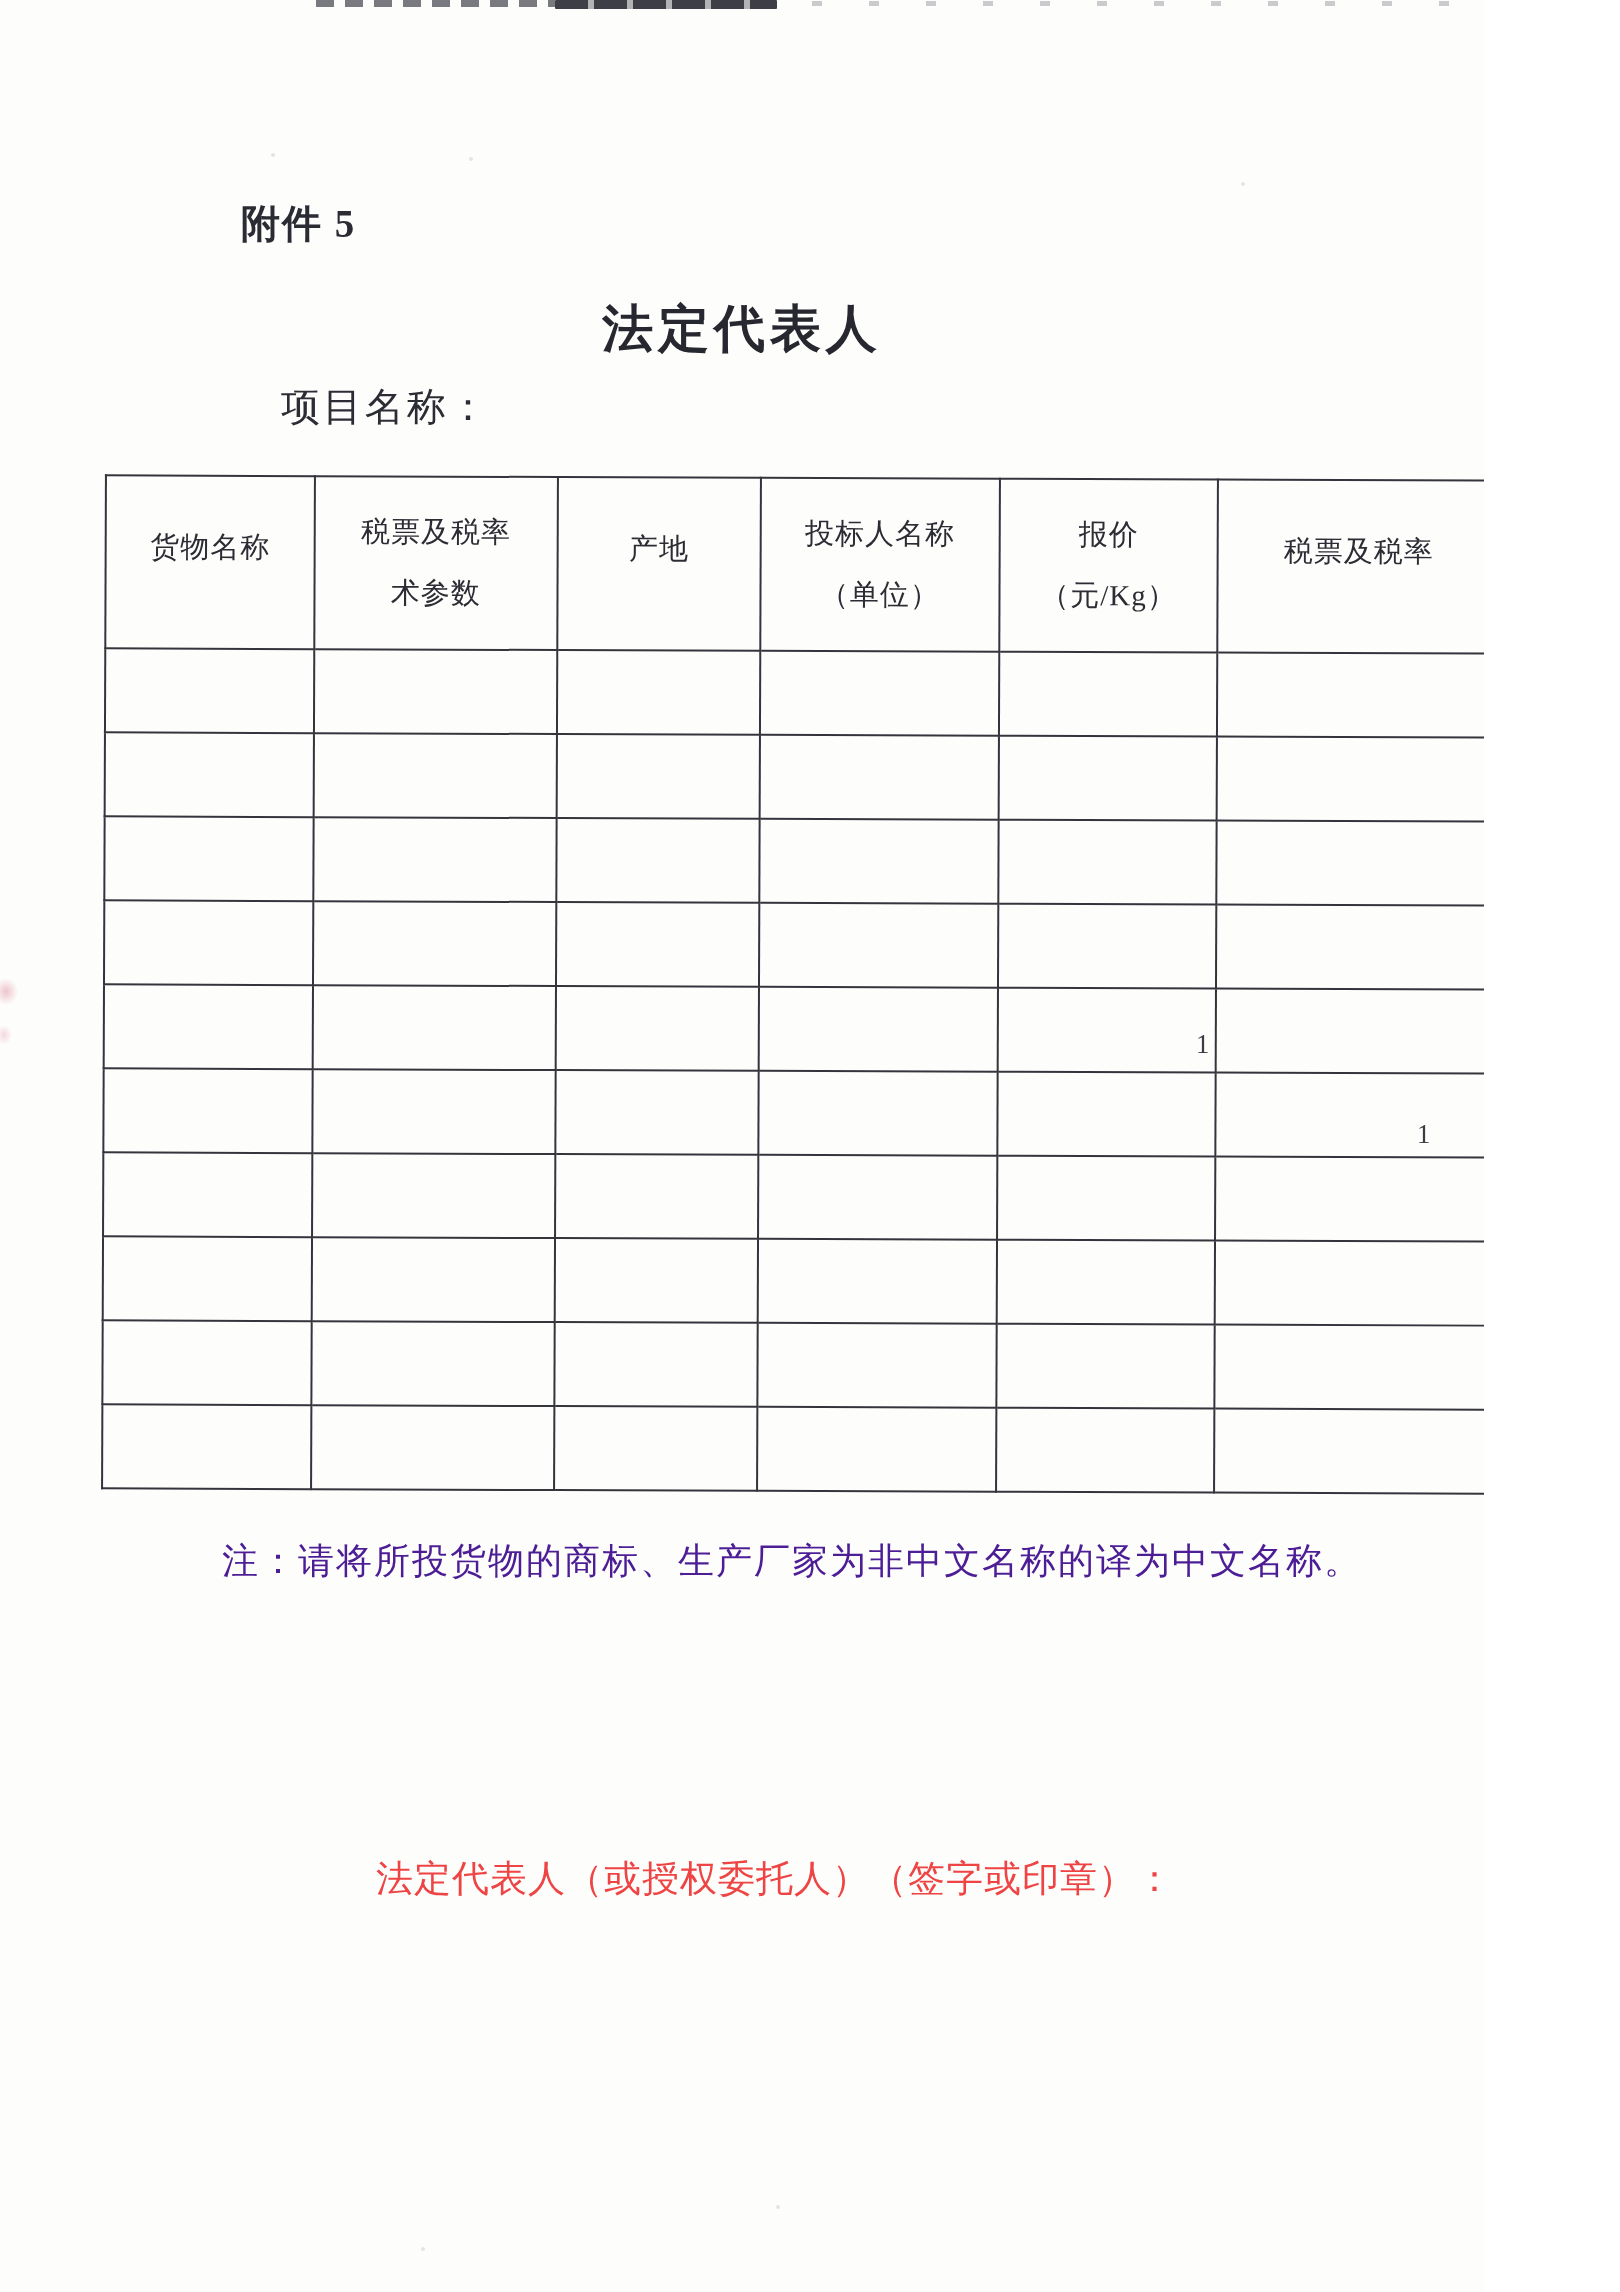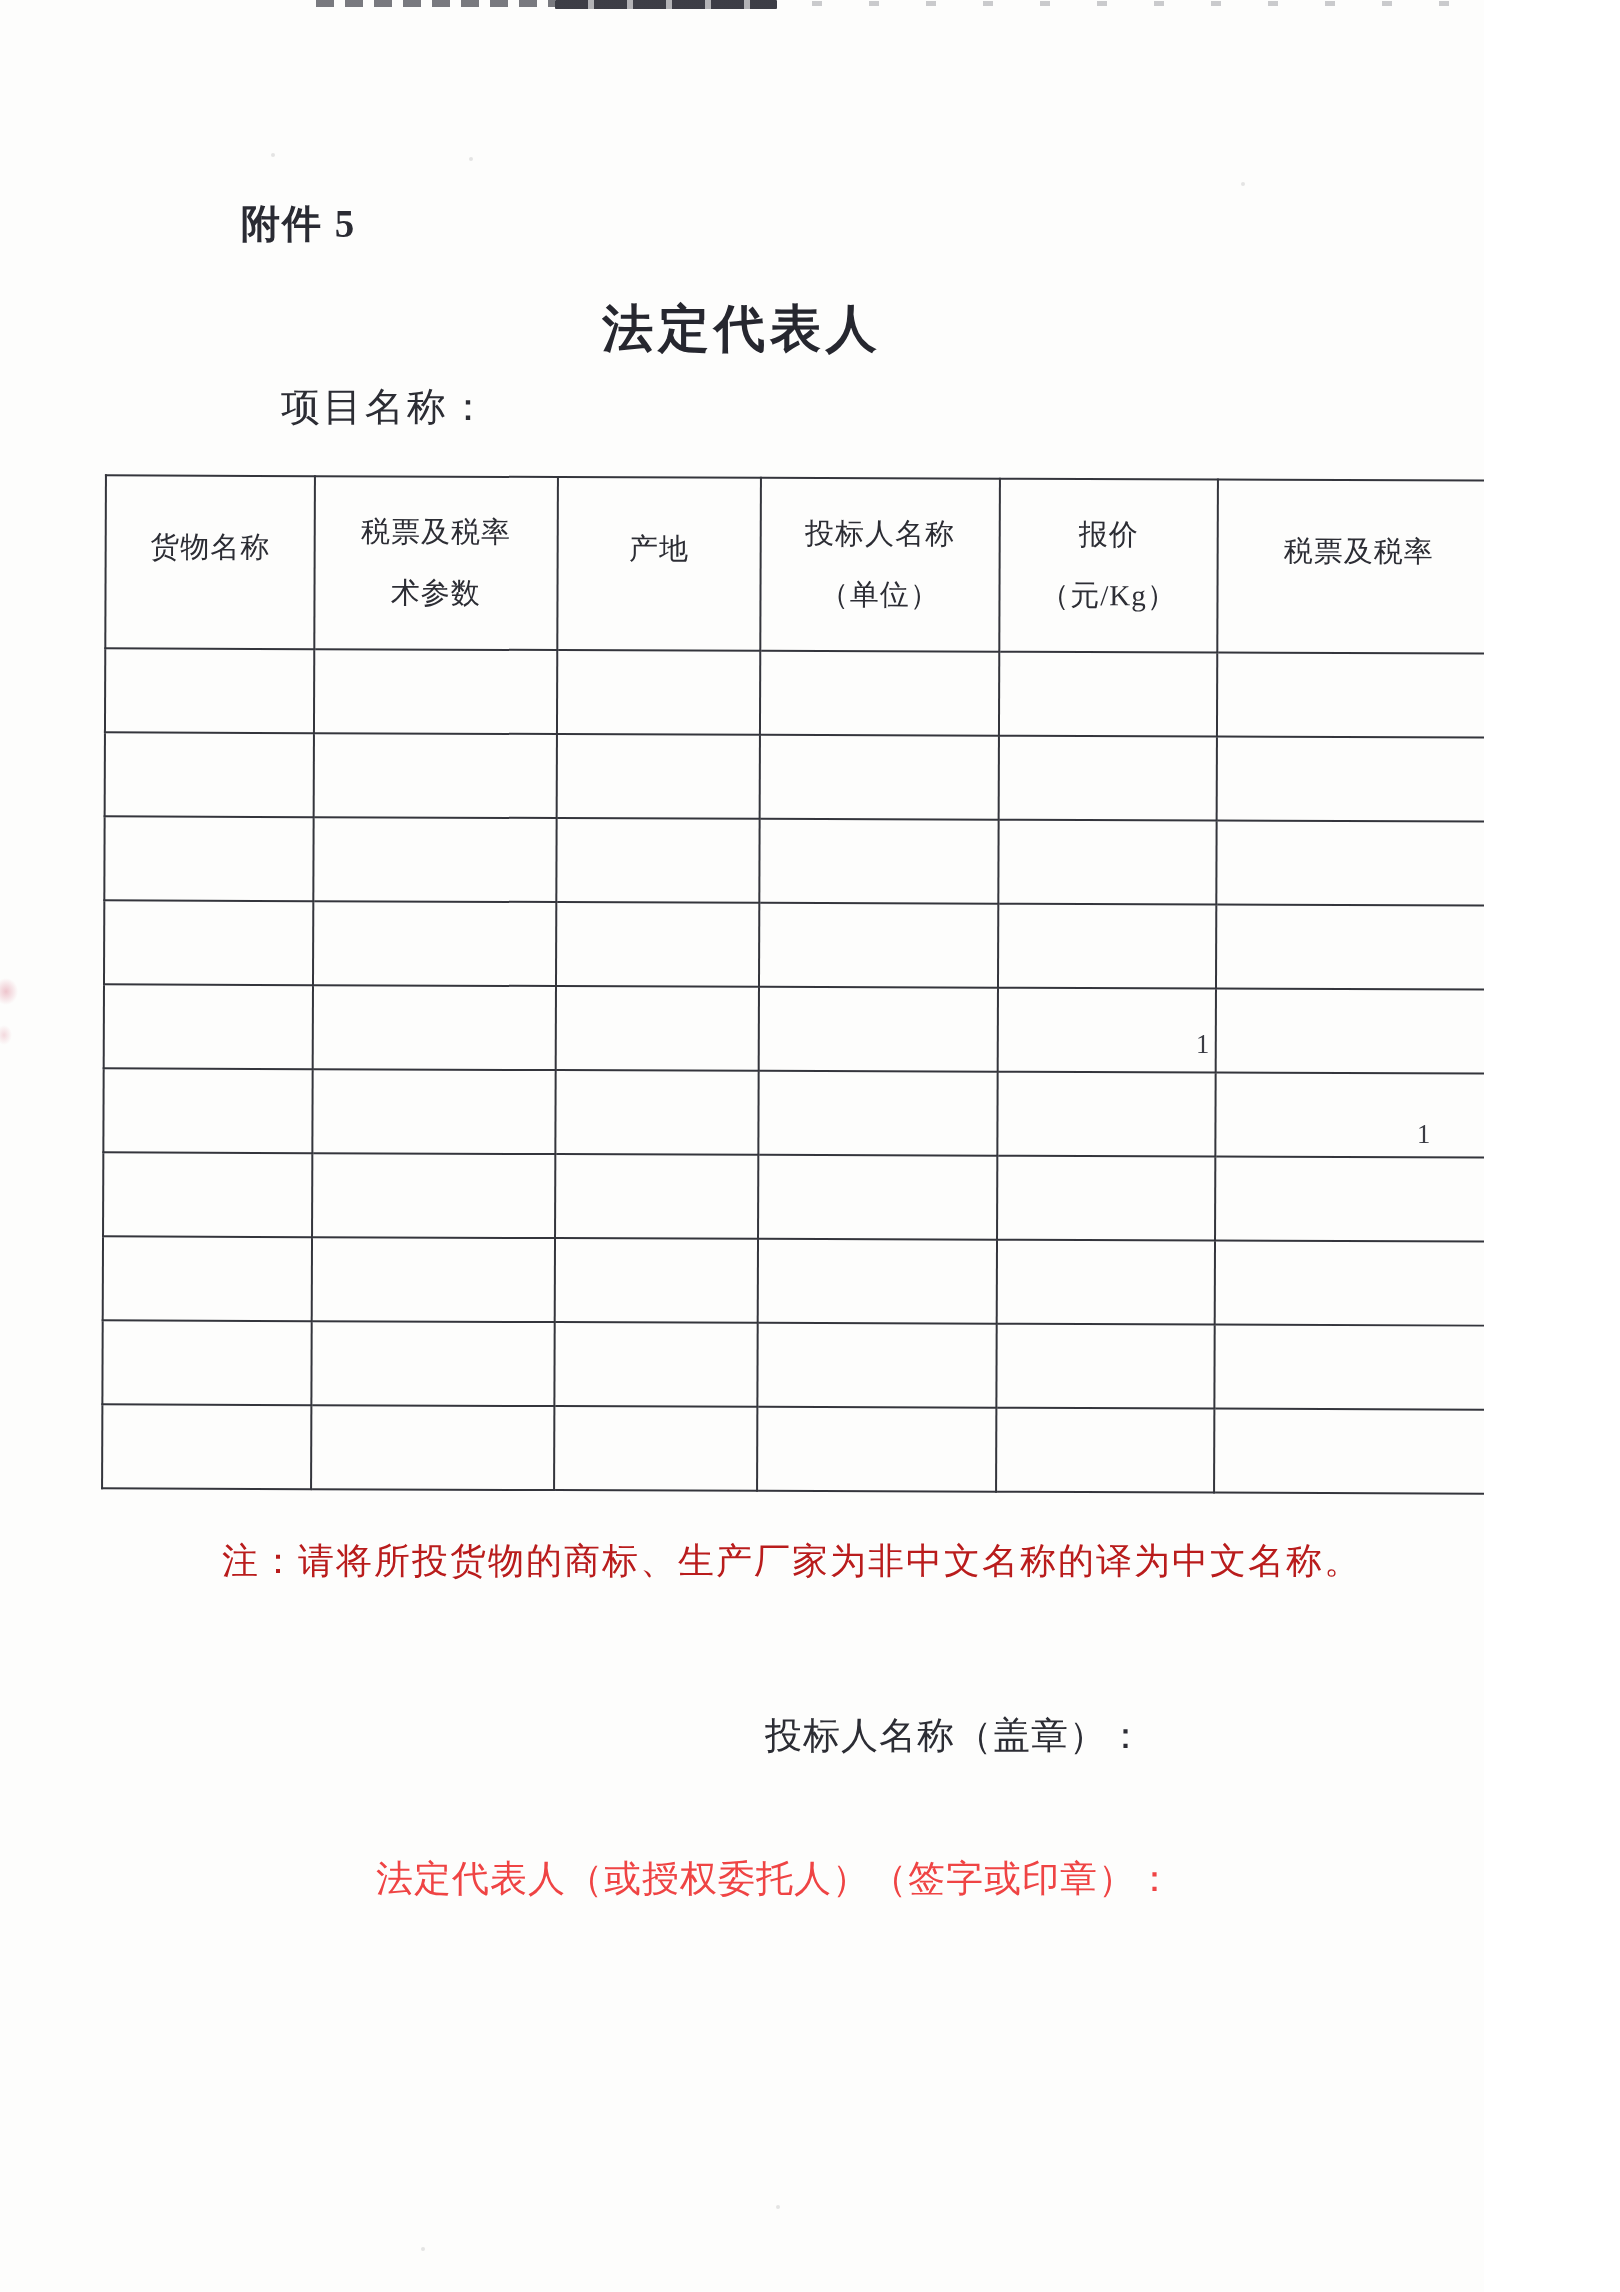--- a/index.html
+++ b/index.html
@@ -20,21 +20,21 @@
   .doc-title{
     position:absolute;left:0;top:295px;width:100%;
     text-align:center;font-size:51px;font-weight:700;letter-spacing:4.9px;color:#26272f;
   }
   .project-label{
     position:absolute;left:233px;top:380px;
     font-size:39px;letter-spacing:2.9px;color:#2c2d34;margin-left:48px;
   }
   .note-line{
     position:absolute;left:222px;top:1537px;
-    font-size:36px;letter-spacing:2px;color:#b91c1c;
+    font-size:36px;letter-spacing:2px;color:#4c1d95;
   }
   .bidder-line{
     position:absolute;left:765px;top:1711px;
     font-size:37px;letter-spacing:1px;color:#2c2d34;
   }
   .legal-line{
     position:absolute;left:376px;top:1854px;
     font-size:37px;letter-spacing:1px;color:#ef4444;
   }
   
@@ -240,17 +240,16 @@
             <td></td>
           </tr>
         </tbody>
     </table>
   </div>
 
   <span class="stray" id="stray-1">1</span>
   <span class="stray" id="stray-2">1</span>
 
   <div class="note-line">注：请将所投货物的商标、生产厂家为非中文名称的译为中文名称。</div>
-  <div class="bidder-line">投标人名称（盖章）：</div>
   <div class="legal-line">法定代表人（或授权委托人）（签字或印章）：</div>
 
 </div>
 
 
 </body></html>

